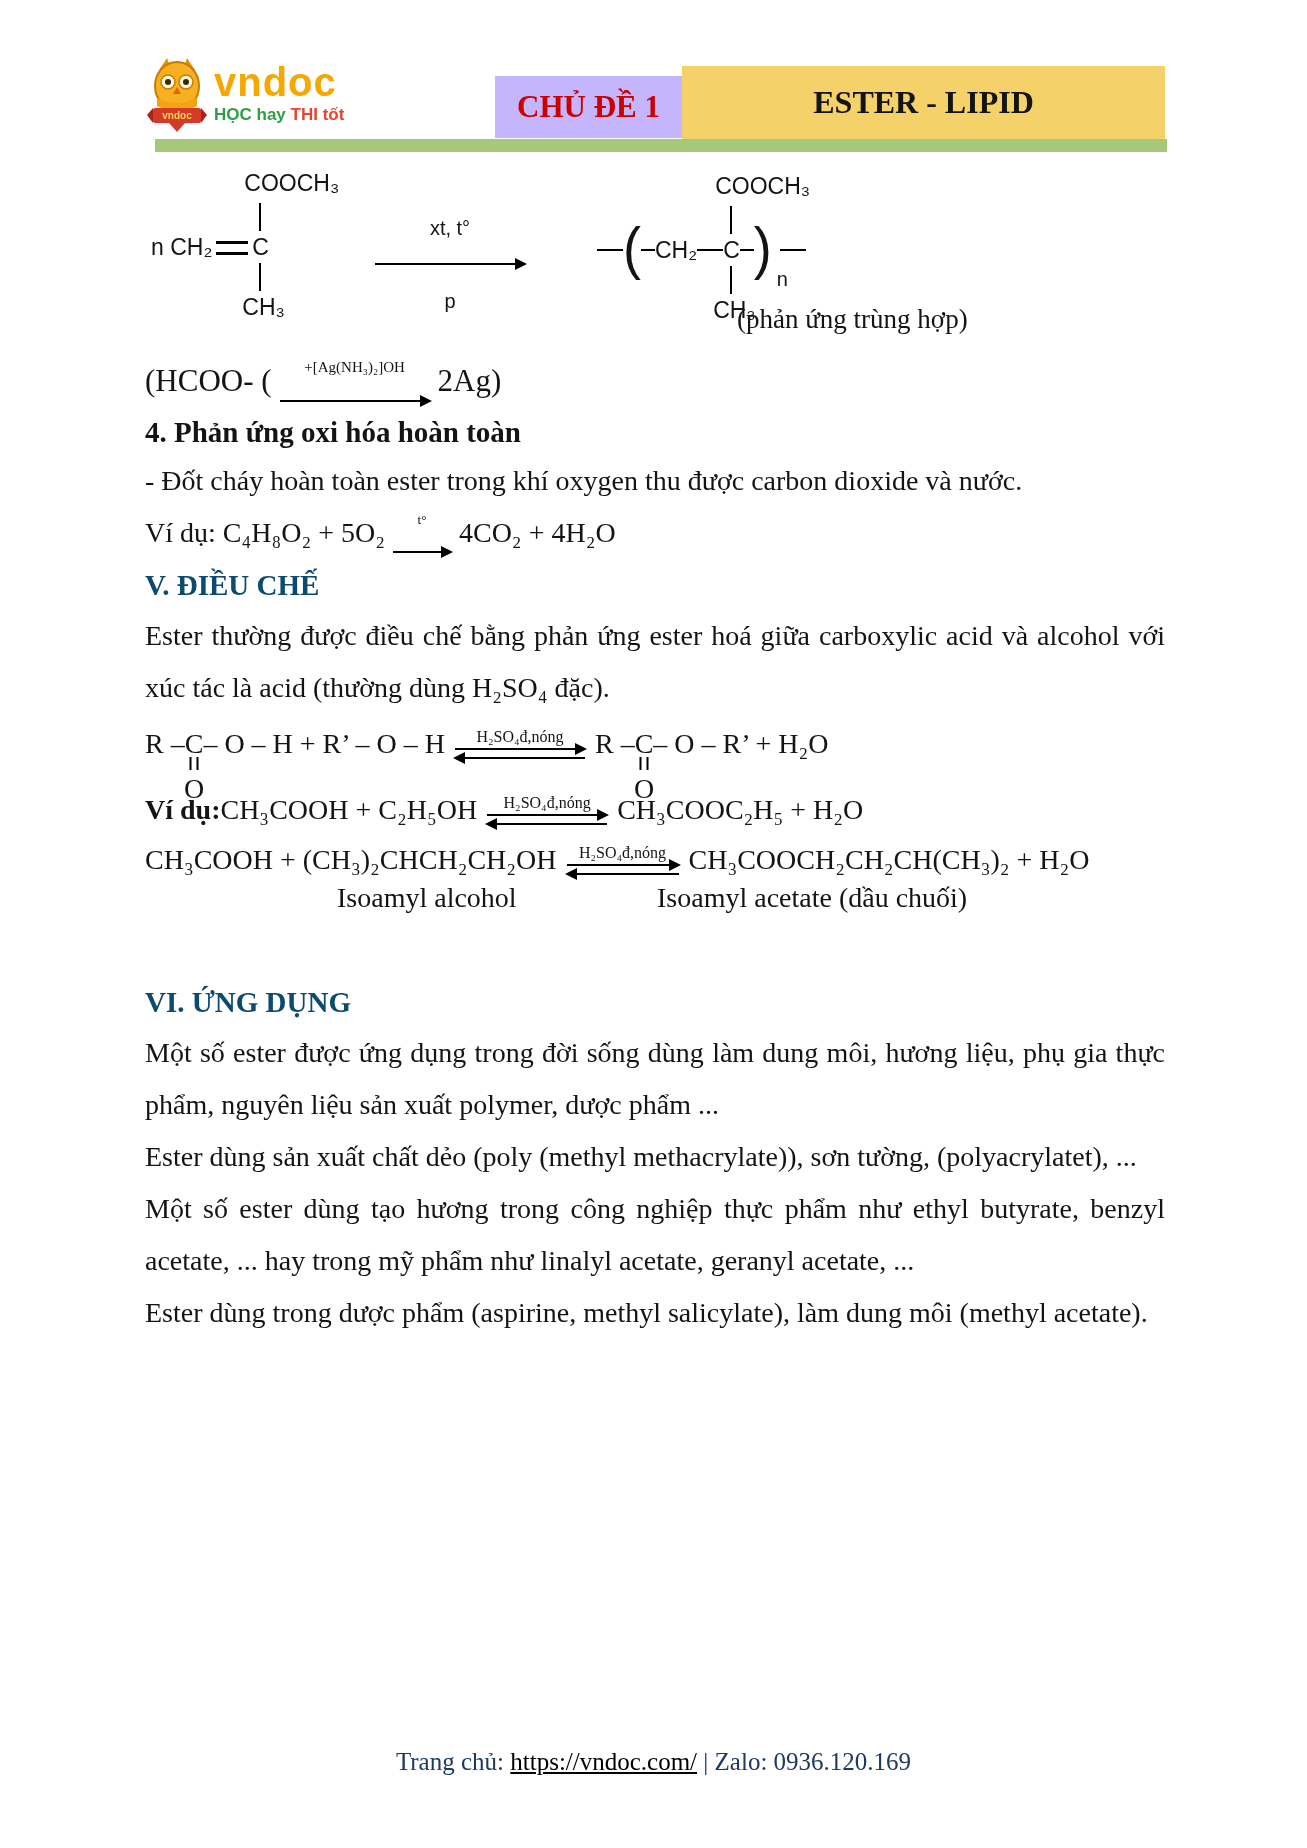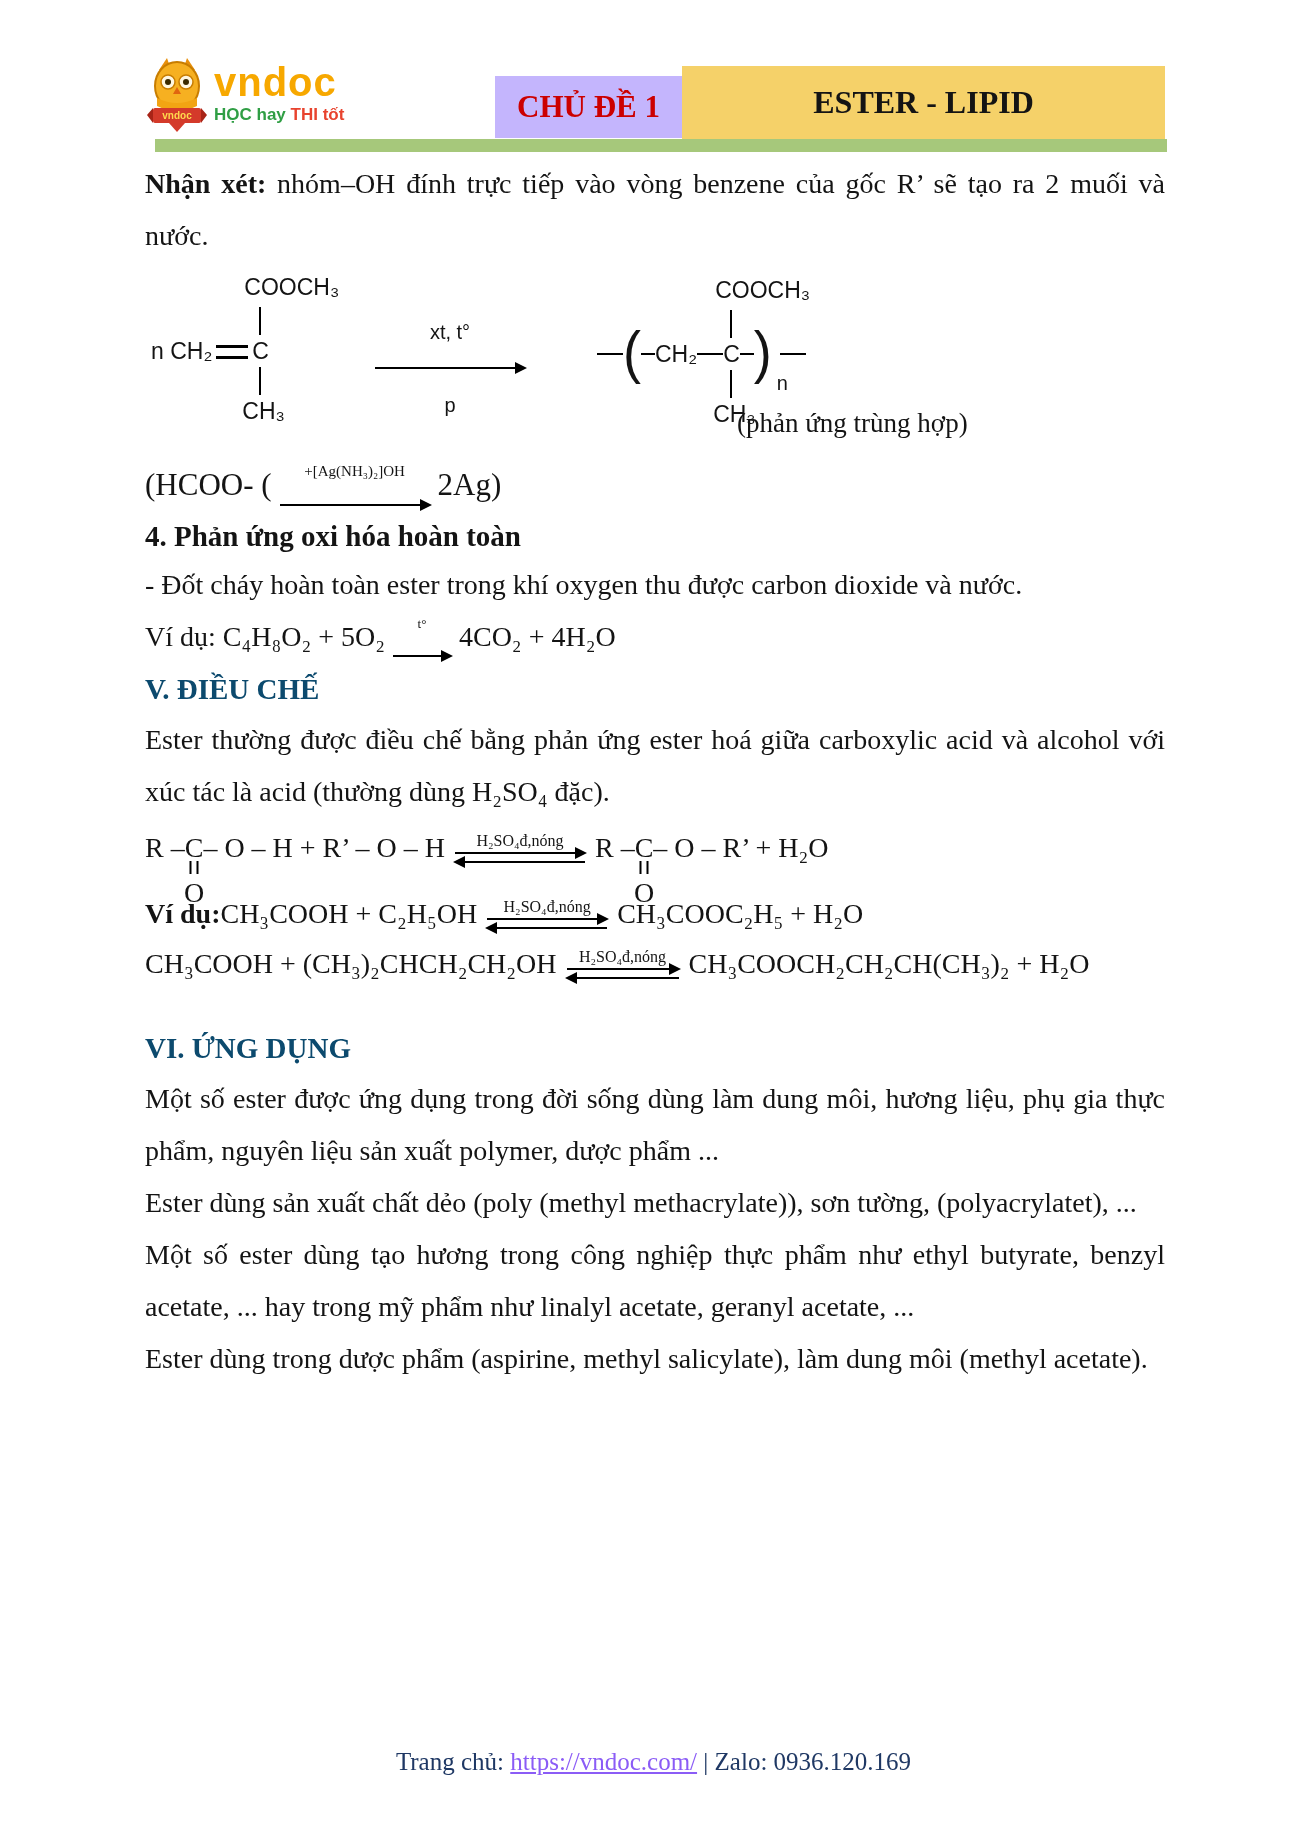--- a/index.html
+++ b/index.html
@@ -63,21 +63,21 @@
   .paren{font-size:54px;font-weight:400;line-height:1;transform:scaleY(1.05);position:relative;top:-2px;}
   .psub{position:absolute;bottom:-12px;right:-16px;font-size:20px;}
   .dcaption{position:absolute;left:592px;top:134px;font-family:"Liberation Serif",serif;font-size:27px;}
 
   .names-row{position:relative;height:52px;font-size:28px;}
   .names-row .n1{position:absolute;left:192px;}
   .names-row .n2{position:absolute;left:512px;}
 
   
   .footer{position:absolute;left:0;right:0;top:1748px;text-align:center;font-size:25px;color:#1f3864;}
-  .footer a{color:#8b5cf6;text-decoration:underline;cursor:pointer;}
+  .footer a{color:#000000;text-decoration:underline;cursor:pointer;}
 
   .tollens{font-size:31px;display:flex;align-items:center;margin:8px 0 6px;}
   .mt-vi{margin-top:52px;}
 </style>
 </head>
 <body>
 
 <div class="page">
 
   <div class="header">
@@ -104,21 +104,20 @@
           <span class="tag-green">HỌC hay</span>
           <span class="tag-red">THI tốt</span>
         </span>
       </div>
     </div>
     <div class="badge-blue">CHỦ ĐỀ 1</div>
     <div class="badge-yellow">ESTER - LIPID</div>
     <div class="green-bar"></div>
   </div>
 
-  <p><span class="b">Nhận xét:</span><span> nhóm–OH đính trực tiếp vào vòng benzene của gốc R’ sẽ tạo ra 2 muối và nước.</span></p>
 
   <div class="diagram">
 
     <div class="drow" style="left:6px;top:64px;">
       <span>n CH₂</span>
       <span class="dbond"></span>
       <span class="catom">
         <span>C</span>
         <span class="bond-up"></span>
         <span class="bond-dn"></span>
@@ -216,20 +215,24 @@
   <div class="eqline" style="margin-top:18px;">
     <span>CH₃COOH + (CH₃)₂CHCH₂CH₂OH</span>
     <span class="equil">
       <span class="lbl">H₂SO₄đ,nóng</span>
       <span class="shaft right a1" style="width:112px;"></span>
       <span class="shaft left" style="width:112px;"></span>
     </span>
     <span>CH₃COOCH₂CH₂CH(CH₃)₂ + H₂O</span>
   </div>
 
+  <div class="names-row">
+    <span class="n1">Isoamyl alcohol</span>
+    <span class="n2">Isoamyl acetate (dầu chuối)</span>
+  </div>
 
   <div class="h-red mt-vi">VI. ỨNG DỤNG</div>
   <p>Một số ester được ứng dụng trong đời sống dùng làm dung môi, hương liệu, phụ gia thực phẩm, nguyên liệu sản xuất polymer, dược phẩm ...</p>
   <p>Ester dùng sản xuất chất dẻo (poly (methyl methacrylate)), sơn tường, (polyacrylatet), ...</p>
   <p>Một số ester dùng tạo hương trong công nghiệp thực phẩm như ethyl butyrate, benzyl acetate, ... hay trong mỹ phẩm như linalyl acetate, geranyl acetate, ...</p>
   <p>Ester dùng trong dược phẩm (aspirine, methyl salicylate), làm dung môi (methyl acetate).</p>
 
 </div>
 
 <div class="footer">

